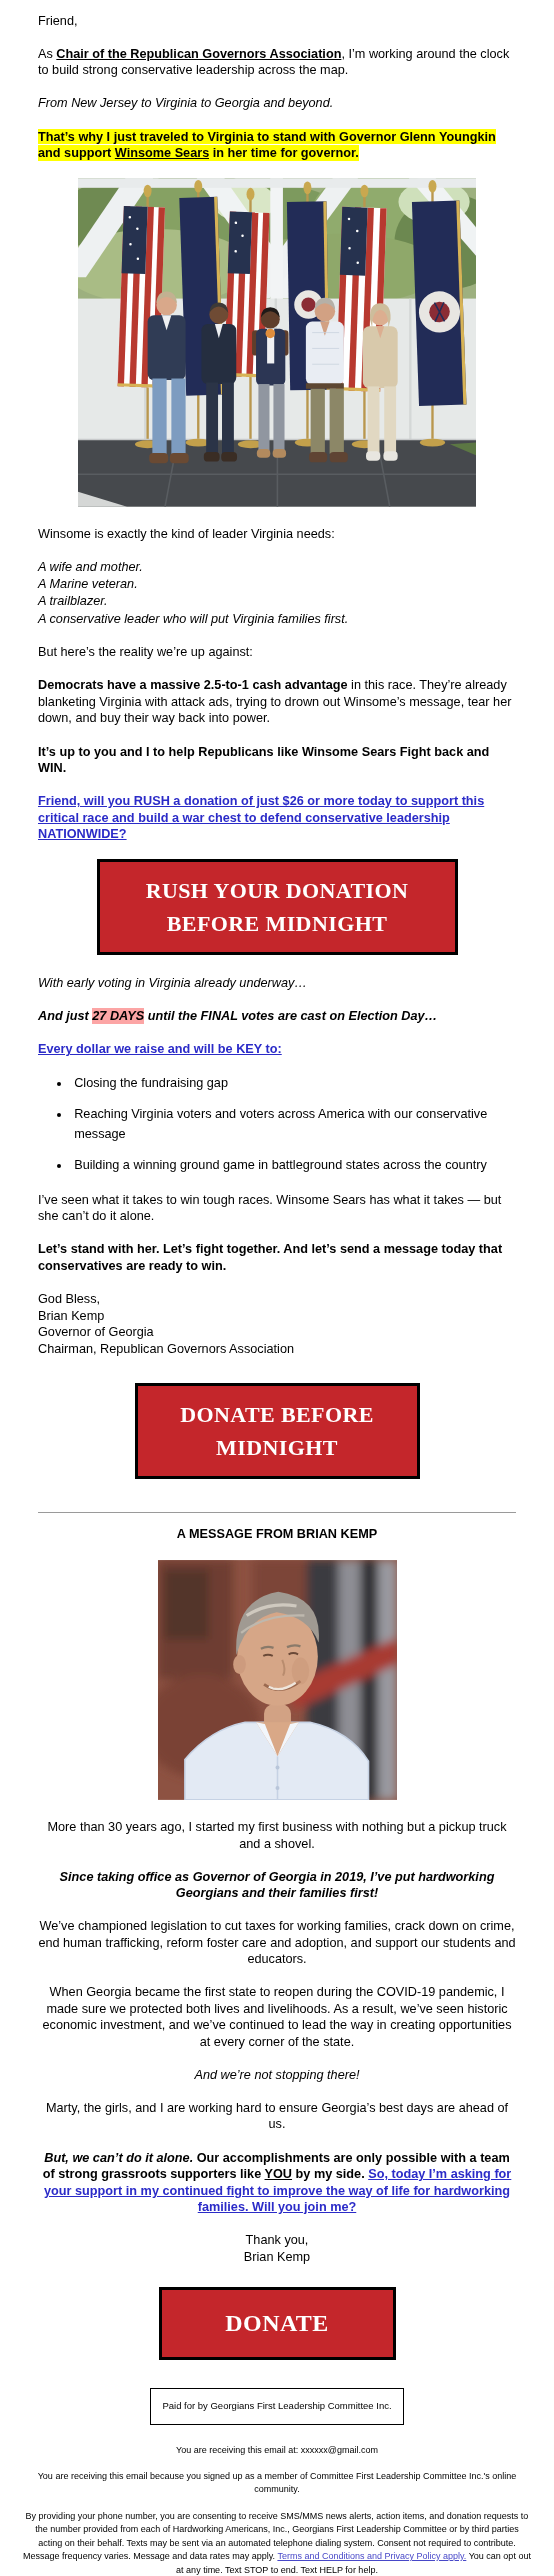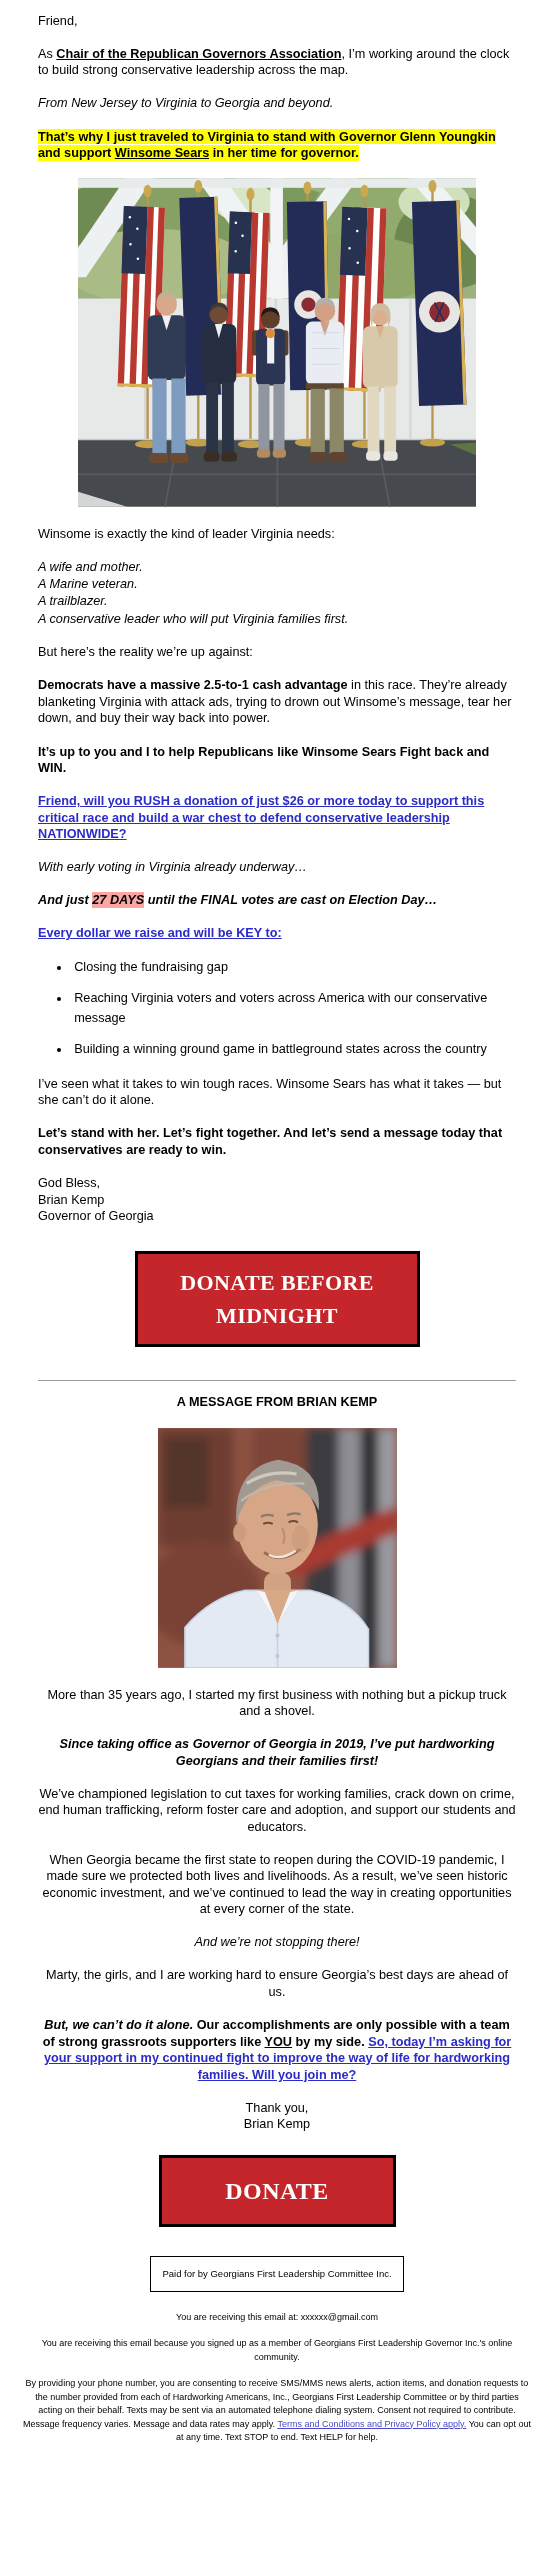--- a/index.html
+++ b/index.html
@@ -245,20 +245,24 @@
     </div>
 
     <p class="para">But here’s the reality we’re up against:</p>
 
     <p class="para"><span class="bold">Democrats have a massive 2.5-to-1 cash advantage</span><span> in this race. They’re already blanketing Virginia with attack ads, trying to drown out Winsome’s message, tear her down, and buy their way back into power.</span></p>
 
     <p class="para bold">It’s up to you and I to help Republicans like Winsome Sears Fight back and WIN.</p>
 
     <p class="para"><a class="biglink">Friend, will you RUSH a donation of just $26 or more today to support this critical race and build a war chest to defend conservative leadership NATIONWIDE?</a></p>
 
+    <a class="btn btn1">
+        <span class="bl">RUSH YOUR DONATION</span>
+        <span class="bl">BEFORE MIDNIGHT</span>
+      </a>
 
     <p class="para italic">With early voting in Virginia already underway…</p>
 
     <p class="para bold italic"><span>And just </span><span class="hl-inline">27 DAYS</span><span> until the FINAL votes are cast on Election Day…</span></p>
 
     <p class="para"><a class="biglink">Every dollar we raise and will be KEY to:</a></p>
 
     <ul class="keylist">
       <li>Closing the fundraising gap</li>
       <li>Reaching Virginia voters and voters across America with our conservative message</li>
@@ -266,20 +270,21 @@
     </ul>
 
     <p class="para">I’ve seen what it takes to win tough races. Winsome Sears has what it takes — but she can’t do it alone.</p>
 
     <p class="para bold">Let’s stand with her. Let’s fight together. And let’s send a message today that conservatives are ready to win.</p>
 
     <div class="sig">
       <div>God Bless,</div>
       <div>Brian Kemp</div>
       <div>Governor of Georgia</div>
+      <div>Chairman, Republican Governors Association</div>
     </div>
 
     <a class="btn btn2">
         <span class="bl">DONATE BEFORE</span>
         <span class="bl">MIDNIGHT</span>
       </a>
 
     <hr class="divider">
 
     <div class="msg-heading">A MESSAGE FROM BRIAN KEMP</div>
@@ -324,21 +329,21 @@
       <path d="M130,112 Q138,108 146,111" stroke="#8a7a6a" stroke-width="3" fill="none"></path>
       <path d="M163,110 Q172,106 180,109" stroke="#8a7a6a" stroke-width="3" fill="none"></path>
       <path d="M133,121 Q139,118 145,121" stroke="#6b4a38" stroke-width="2.5" fill="none"></path>
       <path d="M165,119 Q171,116 177,119" stroke="#6b4a38" stroke-width="2.5" fill="none"></path>
       <path d="M157,126 Q162,138 158,146" stroke="#b98c6e" stroke-width="2.5" fill="none"></path>
       <path d="M134,157 Q155,172 180,153" stroke="#9c6a50" stroke-width="3.5" fill="none"></path>
       <path d="M140,160 Q155,168 174,155" stroke="#efe6dc" stroke-width="3" fill="none"></path>
       <ellipse cx="180" cy="140" rx="11" ry="17" fill="#c89576" opacity="0.45"></ellipse>
     </svg>
 
-    <p class="para centered">More than 35 years ago, I started my first business with nothing but a pickup truck and a shovel.</p>
+    <p class="para centered">More than 30 years ago, I started my first business with nothing but a pickup truck and a shovel.</p>
 
     <p class="para centered bold italic">Since taking office as Governor of Georgia in 2019, I’ve put hardworking Georgians and their families first!</p>
 
     <p class="para centered">We’ve championed legislation to cut taxes for working families, crack down on crime, end human trafficking, reform foster care and adoption, and support our students and educators.</p>
 
     <p class="para centered">When Georgia became the first state to reopen during the COVID-19 pandemic, I made sure we protected both lives and livelihoods. As a result, we’ve seen historic economic investment, and we’ve continued to lead the way in creating opportunities at every corner of the state.</p>
 
     <p class="para centered italic">And we’re not stopping there!</p>
 
     <p class="para centered">Marty, the girls, and I are working hard to ensure Georgia’s best days are ahead of us.</p>
@@ -351,19 +356,19 @@
     </div>
 
     <a class="btn btn3">DONATE</a>
   </div>
 
   <div class="footer">
     <div class="paid-box">Paid for by Georgians First Leadership Committee Inc.</div>
 
     <div class="f-sm recv">You are receiving this email at: xxxxxx@gmail.com</div>
 
-    <div class="f-sm community">You are receiving this email because you signed up as a member of Georgians First Leadership Governor Inc.'s online community.</div>
+    <div class="f-sm community">You are receiving this email because you signed up as a member of Committee First Leadership Committee Inc.'s online community.</div>
 
     <div class="f-sm disclaimer"><span>By providing your phone number, you are consenting to receive SMS/MMS news alerts, action items, and donation requests to the number provided from each of Hardworking Americans, Inc., Georgians First Leadership Committee or by third parties acting on their behalf. Texts may be sent via an automated telephone dialing system. Consent not required to contribute. Message frequency varies. Message and data rates may apply. </span><a class="f-link-blue">Terms and Conditions and Privacy Policy apply.</a><span> You can opt out at any time. Text STOP to end. Text HELP for help.</span></div>
 
   </div>
 </div>
 
 
 </body></html>

